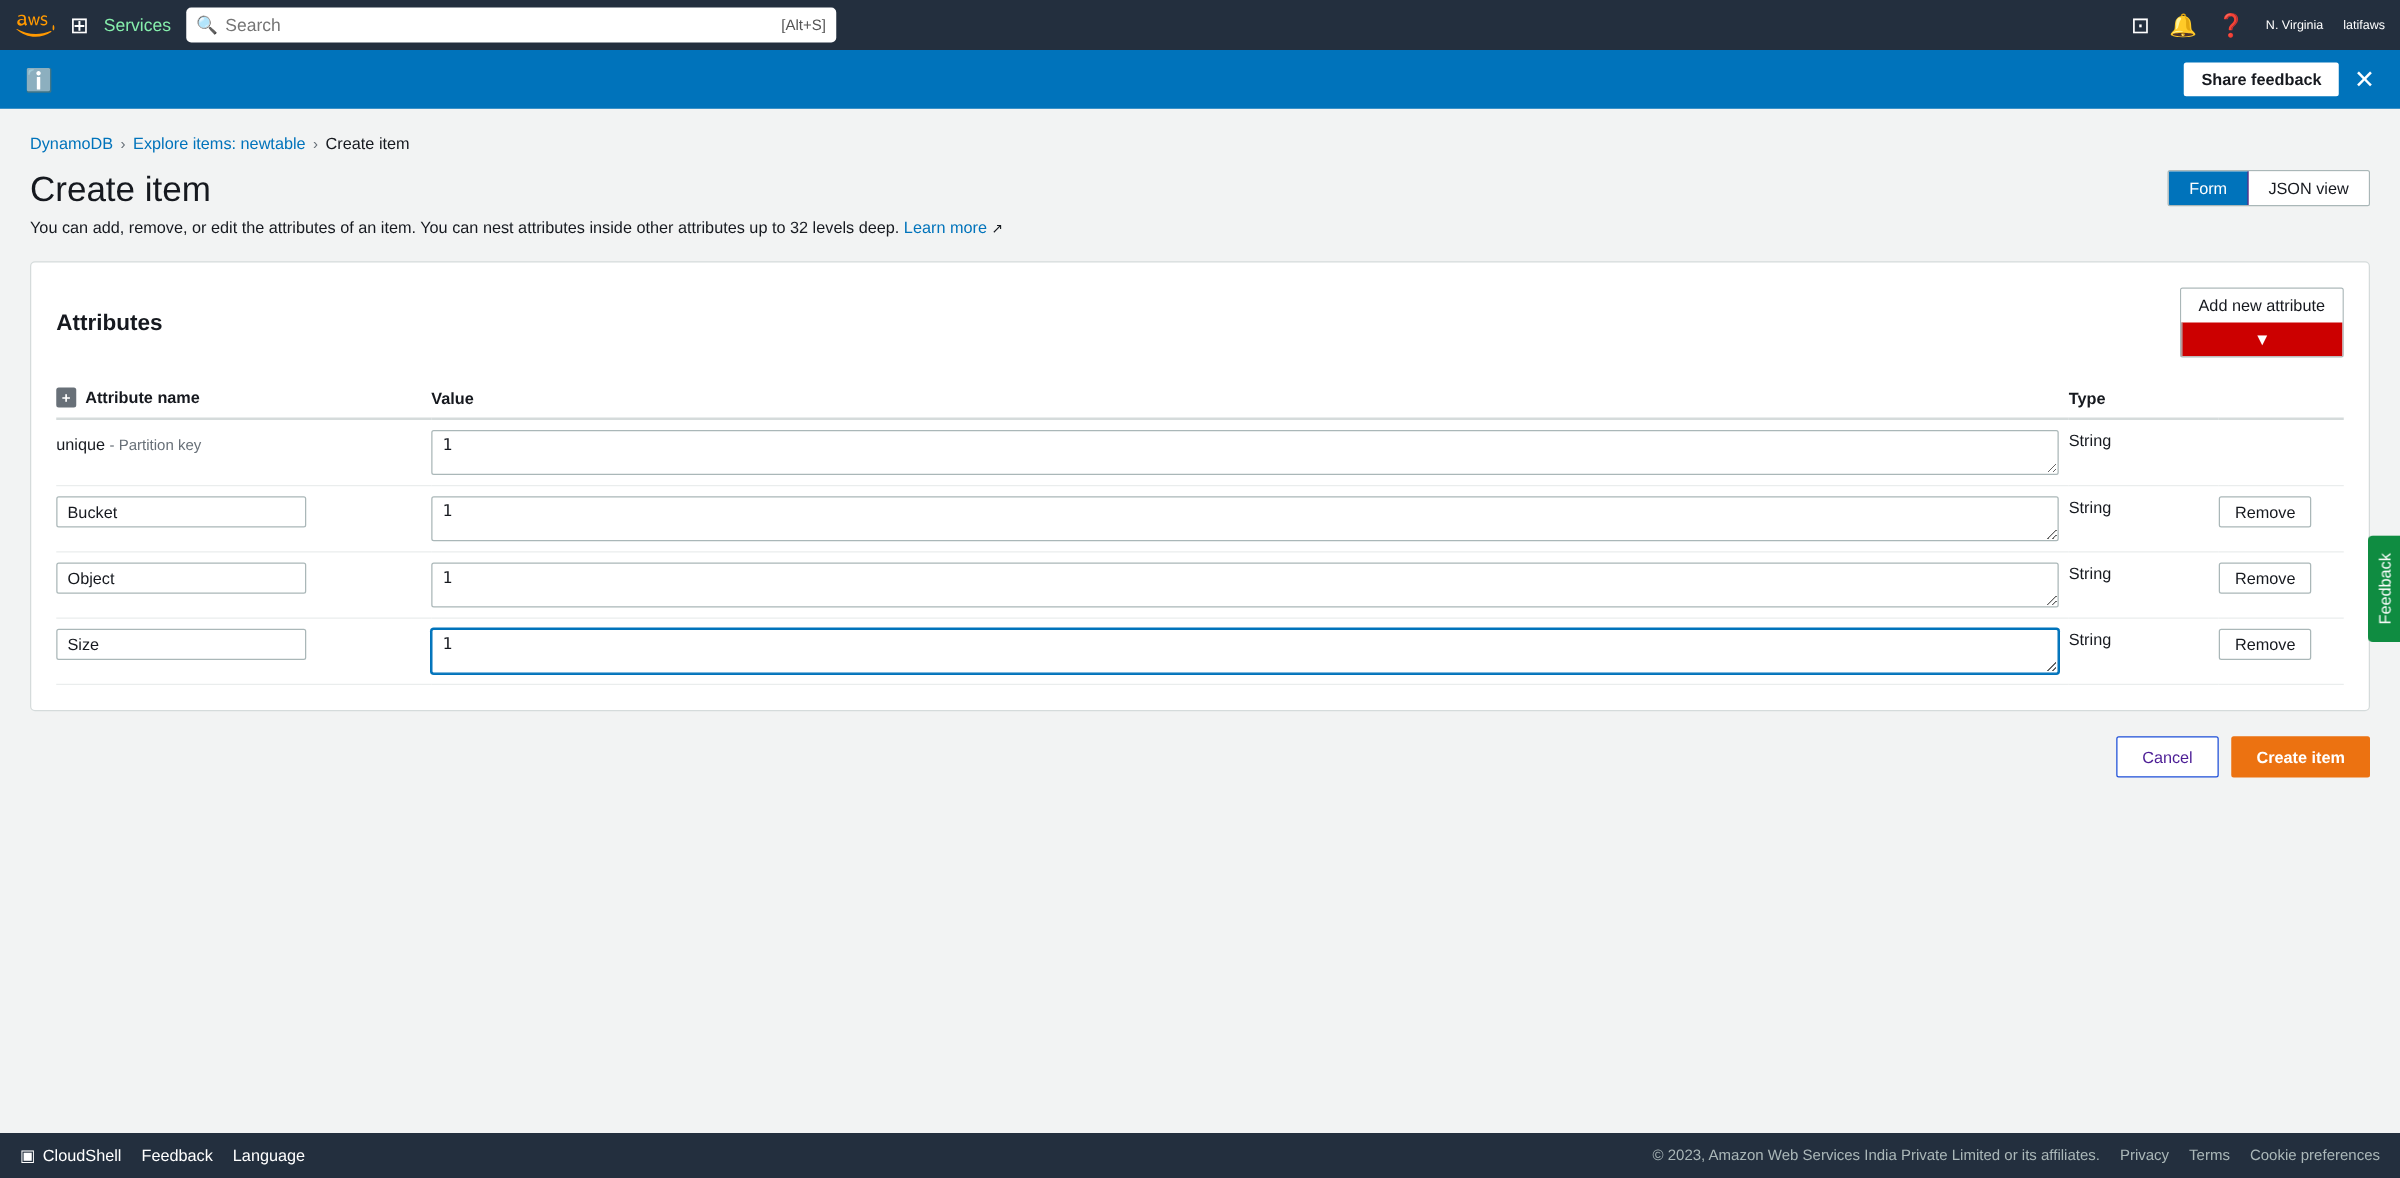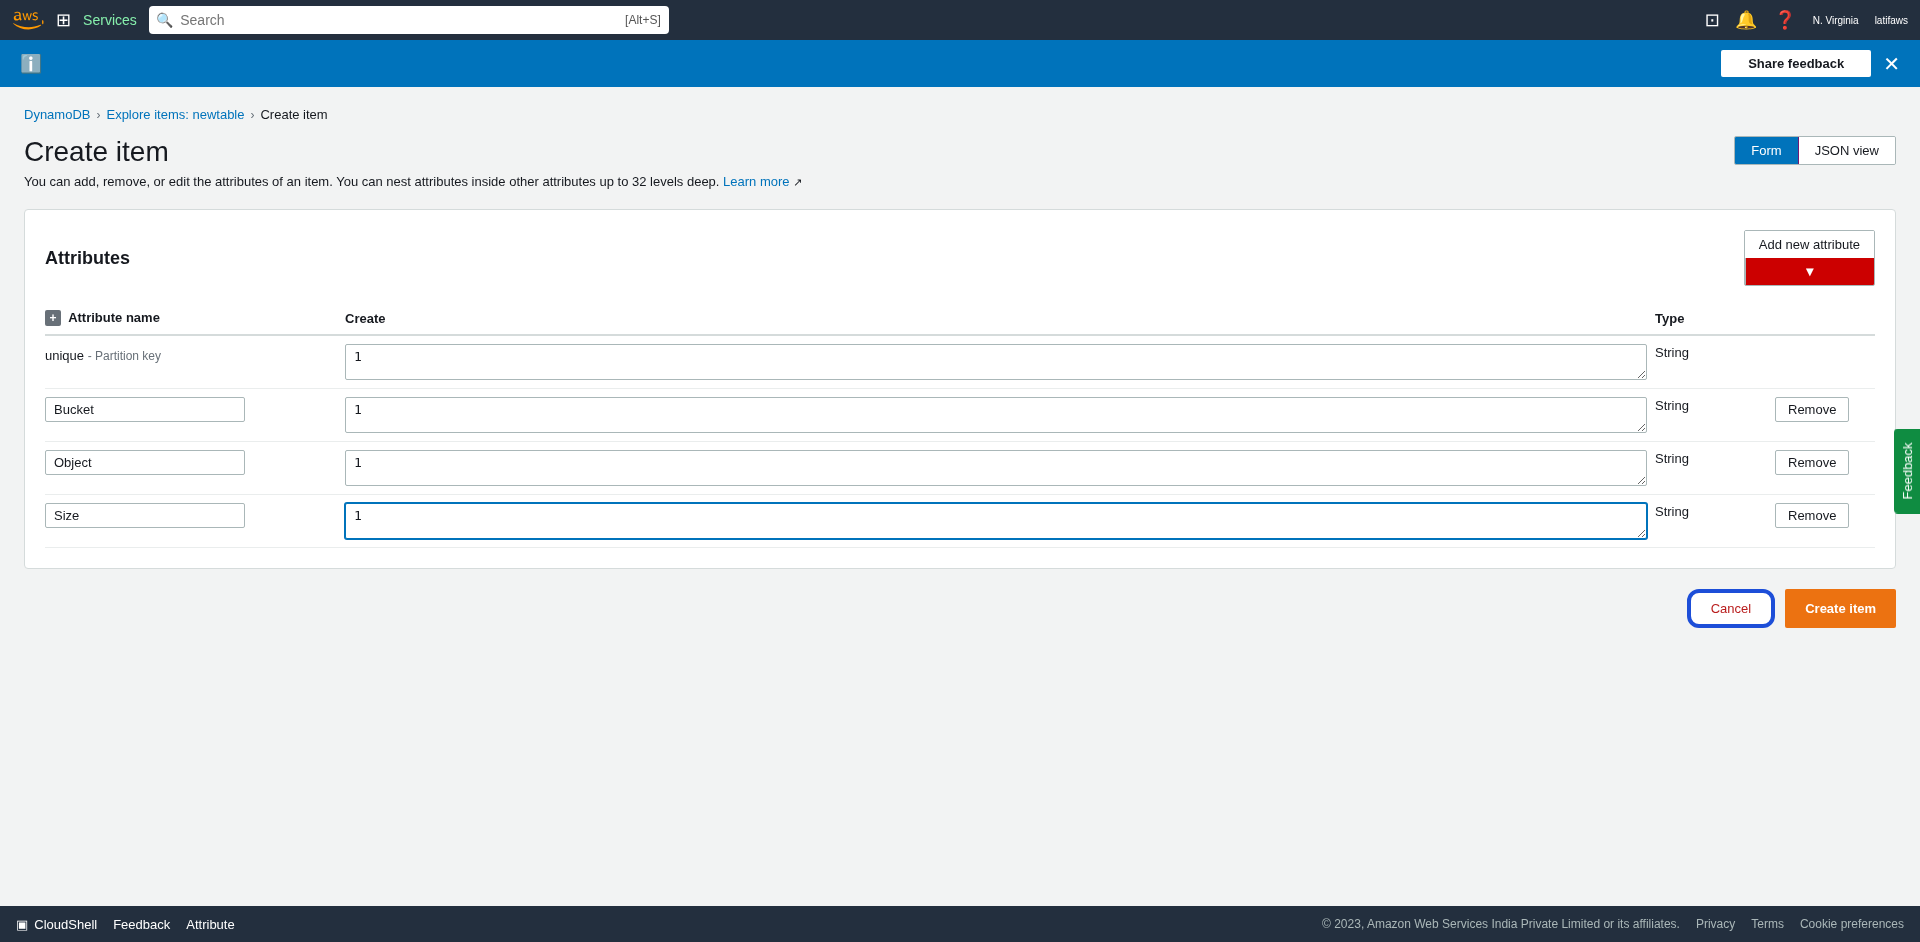--- a/index.html
+++ b/index.html
@@ -75,21 +75,21 @@
     .feedback-banner-title { font-weight: 700; font-size: 14px; }
     .feedback-banner-desc { font-size: 13px; color: #d8e8f4; margin-top: 2px; }
     .feedback-banner-right {
       display: flex; align-items: center; gap: 12px;
     }
     .share-feedback-btn {
       background: #fff;
       color: #16191f;
       border: none;
       border-radius: 2px;
-      padding: 6px 27px;
+      padding: 6px 14px;
       font-size: 13px;
       cursor: pointer;
       font-weight: 600;
     }
     .close-banner-btn {
       background: transparent;
       border: none;
       color: #fff;
       font-size: 20px;
       cursor: pointer;
@@ -278,26 +278,26 @@
 
     
     .action-footer {
       display: flex;
       justify-content: flex-end;
       gap: 10px;
       margin-top: 20px;
     }
     .cancel-btn {
       background: #fff;
-      border: 4px solid #1d4ed8;
-      border-radius: 12px;
+      border: 1px solid #1d4ed8;
+      border-radius: 2px;
       padding: 8px 20px;
       font-size: 13px;
       cursor: pointer;
-      color: #b91c1c;
+      color: #4c1d95;
     }
     .create-item-btn {
       background: #ec7211;
       border: none;
       border-radius: 2px;
       padding: 8px 20px;
       font-size: 13px;
       font-weight: 700;
       cursor: pointer;
       color: #fff;
@@ -423,21 +423,21 @@
       </div>
     </div>
 
     <table class="attributes-table">
       <thead>
         <tr>
           <th class="col-name">
             <span class="plus-icon">+</span>
             <span>Attribute name</span>
           </th>
-          <th class="col-value">Create</th>
+          <th class="col-value">Value</th>
           <th class="col-type">Type</th>
           <th class="col-action"></th>
         </tr>
       </thead>
       <tbody id="attributes-tbody">
 
         <tr class="table-row">
           <td class="col-name">
             <div class="attr-name-label">
               unique <span class="partition-key">- Partition key</span>
@@ -511,21 +511,21 @@
 <div class="bottom-bar">
   <div class="bottom-bar-left">
     <div class="bottom-bar-item">
       <span>▣</span>
       <span>CloudShell</span>
     </div>
     <div class="bottom-bar-item">
       <span>Feedback</span>
     </div>
     <div class="bottom-bar-item">
-      <span>Attribute</span>
+      <span>Language</span>
     </div>
   </div>
   <div class="bottom-bar-links">
     <span class="bottom-bar-right">© 2023, Amazon Web Services India Private Limited or its affiliates.</span>
     <a>Privacy</a>
     <a>Terms</a>
     <a>Cookie preferences</a>
   </div>
 </div>
 

